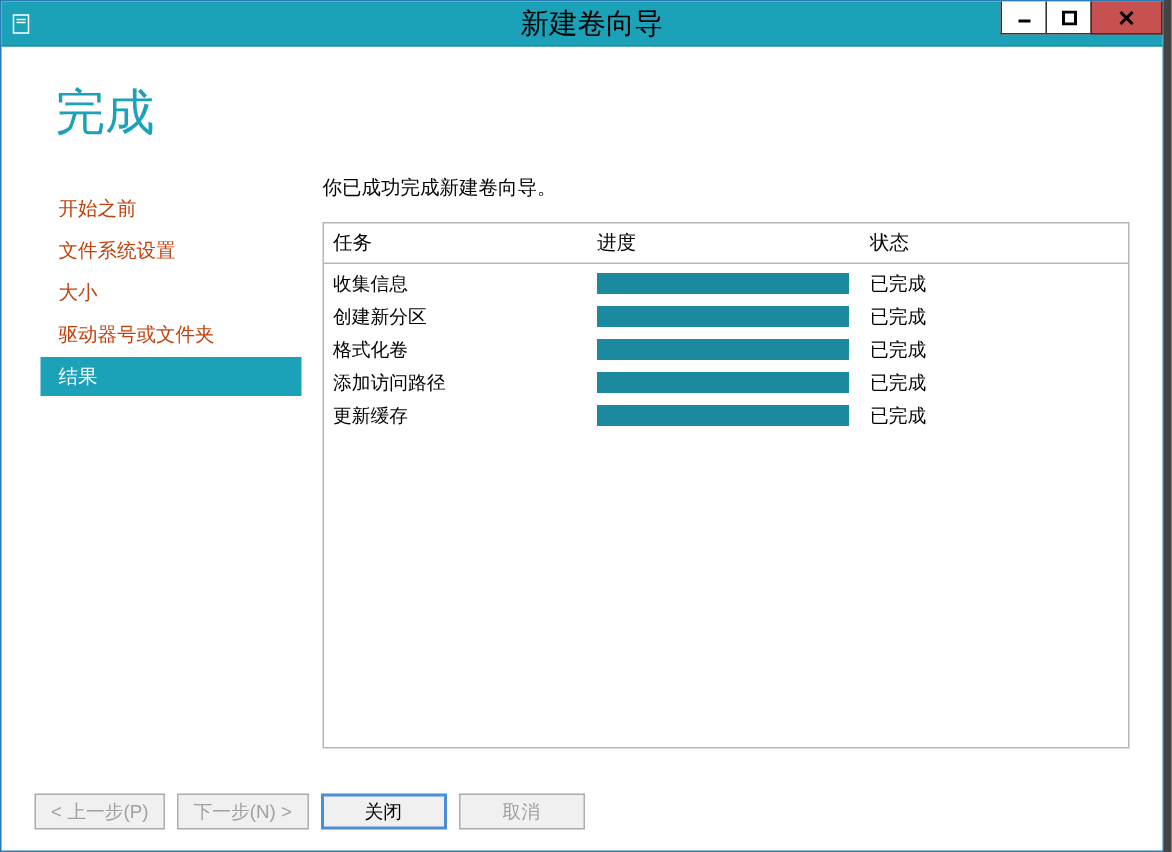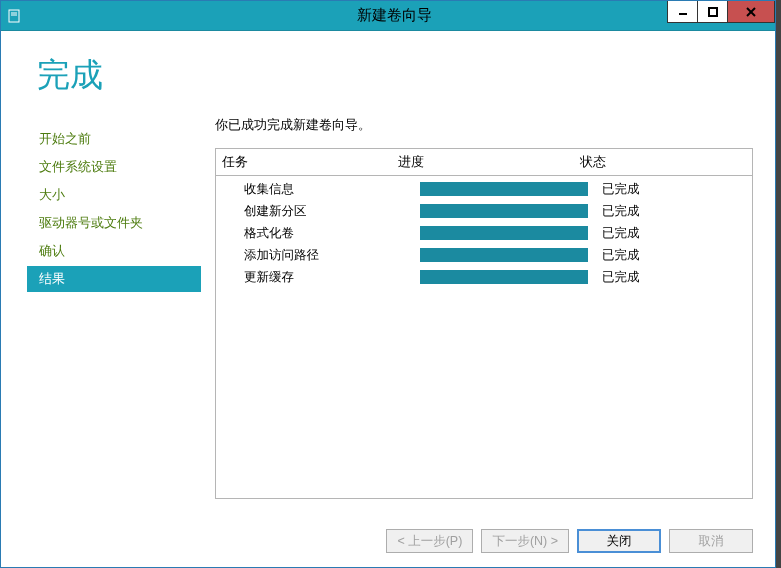--- a/index.html
+++ b/index.html
@@ -6,44 +6,44 @@
     body { background: #888; width: 781px; height: 568px; position: relative; }
     .window {
       position: absolute; top: 0; left: 0; width: 776px; height: 568px;
       background: #fff; border: 1px solid #2a7bb3;
     }
     .titlebar {
       height: 30px; background: #1ba1b8; display: flex; align-items: center; position: relative;
       border-bottom: 1px solid #1b8aa0;
     }
     .titlebar-icon { width: 26px; height: 26px; display: flex; align-items: center; justify-content: center; color: #fff; font-size: 14px; }
-    .titlebar-title { position: absolute; left: 0; right: 0; text-align: center; color: #000; font-size: 15px; pointer-events: none; margin-left: 13px; }
+    .titlebar-title { position: absolute; left: 0; right: 0; text-align: center; color: #000; font-size: 19px; pointer-events: none; margin-left: 13px; }
     .window-controls { position: absolute; right: 0; top: 0; height: 22px; display: flex; }
     .wc-btn { width: 30px; height: 22px; display: flex; align-items: center; justify-content: center; border: 1px solid #333; border-top: none; background: #fff; }
     .wc-btn.close { width: 48px; background: #c75050; }
     .wc-btn.min { border-right: none; }
     .wc-btn.max { border-right: none; }
     .wc-btn svg { display: block; }
     .body { display: flex; flex-direction: column; height: calc(100% - 30px); padding: 0; }
     .heading { padding: 22px 0 18px 36px; color: #1ba1b8; font-size: 33px; font-weight: 400; }
     .content { display: flex; flex: 1; padding: 0 0 8px 0; }
     .sidebar { width: 200px; padding: 10px 0 0 32px; }
-    .nav-item { font-size: 13px; color: #4d7c0f; padding: 4px 6px; margin-bottom: 2px; cursor: default; }
+    .nav-item { font-size: 13px; color: #c2410c; padding: 4px 6px; margin-bottom: 2px; cursor: default; }
     .nav-item.active { background: #1ba1b8; color: #fff; margin-left: -6px; padding-left: 12px; }
     .main { flex: 1; padding: 0 22px 12px 14px; display: flex; flex-direction: column; }
     .summary-text { font-size: 13px; color: #000; margin-bottom: 14px; }
     .table-wrap { border: 1px solid #b5b5b5; flex: 1; background: #fff; overflow: hidden; }
     .thead { display: flex; border-bottom: 1px solid #b5b5b5; padding: 4px 6px; font-size: 13px; color: #000; }
     .col-task { width: 176px; }
     .col-prog { width: 182px; }
     .col-stat { flex: 1; }
-    .tbody { padding: 2px 6px; margin-left: 22px; }
+    .tbody { padding: 2px 6px; }
     .row { display: flex; align-items: center; height: 22px; font-size: 12.5px; color: #000; }
     .progress { width: 168px; height: 14px; background: #1b8aa0; }
-    .buttons { display: flex; justify-content: flex-end; gap: 8px; padding: 10px 22px 14px; }
+    .buttons { display: flex; gap: 8px; padding: 10px 22px 14px; }
     .btn {
       min-width: 84px; height: 24px; font-size: 12.5px; background: #f0f0f0;
       border: 1px solid #adadad; cursor: pointer; padding: 0 10px;
     }
     .btn:disabled { color: #a0a0a0; cursor: default; }
     .btn.primary { border: 2px solid #4a8fd6; }
     .right-sliver { position: absolute; right: 0; top: 0; width: 5px; height: 100%; background: #444; }
   </style>
 </head>
 <body>
@@ -80,21 +80,20 @@
 
   <div class="body">
     <div class="heading">完成</div>
 
     <div class="content">
       <div class="sidebar">
         <div class="nav-item">开始之前</div>
         <div class="nav-item">文件系统设置</div>
         <div class="nav-item">大小</div>
         <div class="nav-item">驱动器号或文件夹</div>
-        <div class="nav-item">确认</div>
         <div class="nav-item active">结果</div>
       </div>
 
       <div class="main">
         <div class="summary-text">你已成功完成新建卷向导。</div>
         <div class="table-wrap">
           <div class="thead">
             <div class="col-task">任务</div>
             <div class="col-prog">进度</div>
             <div class="col-stat">状态</div>

